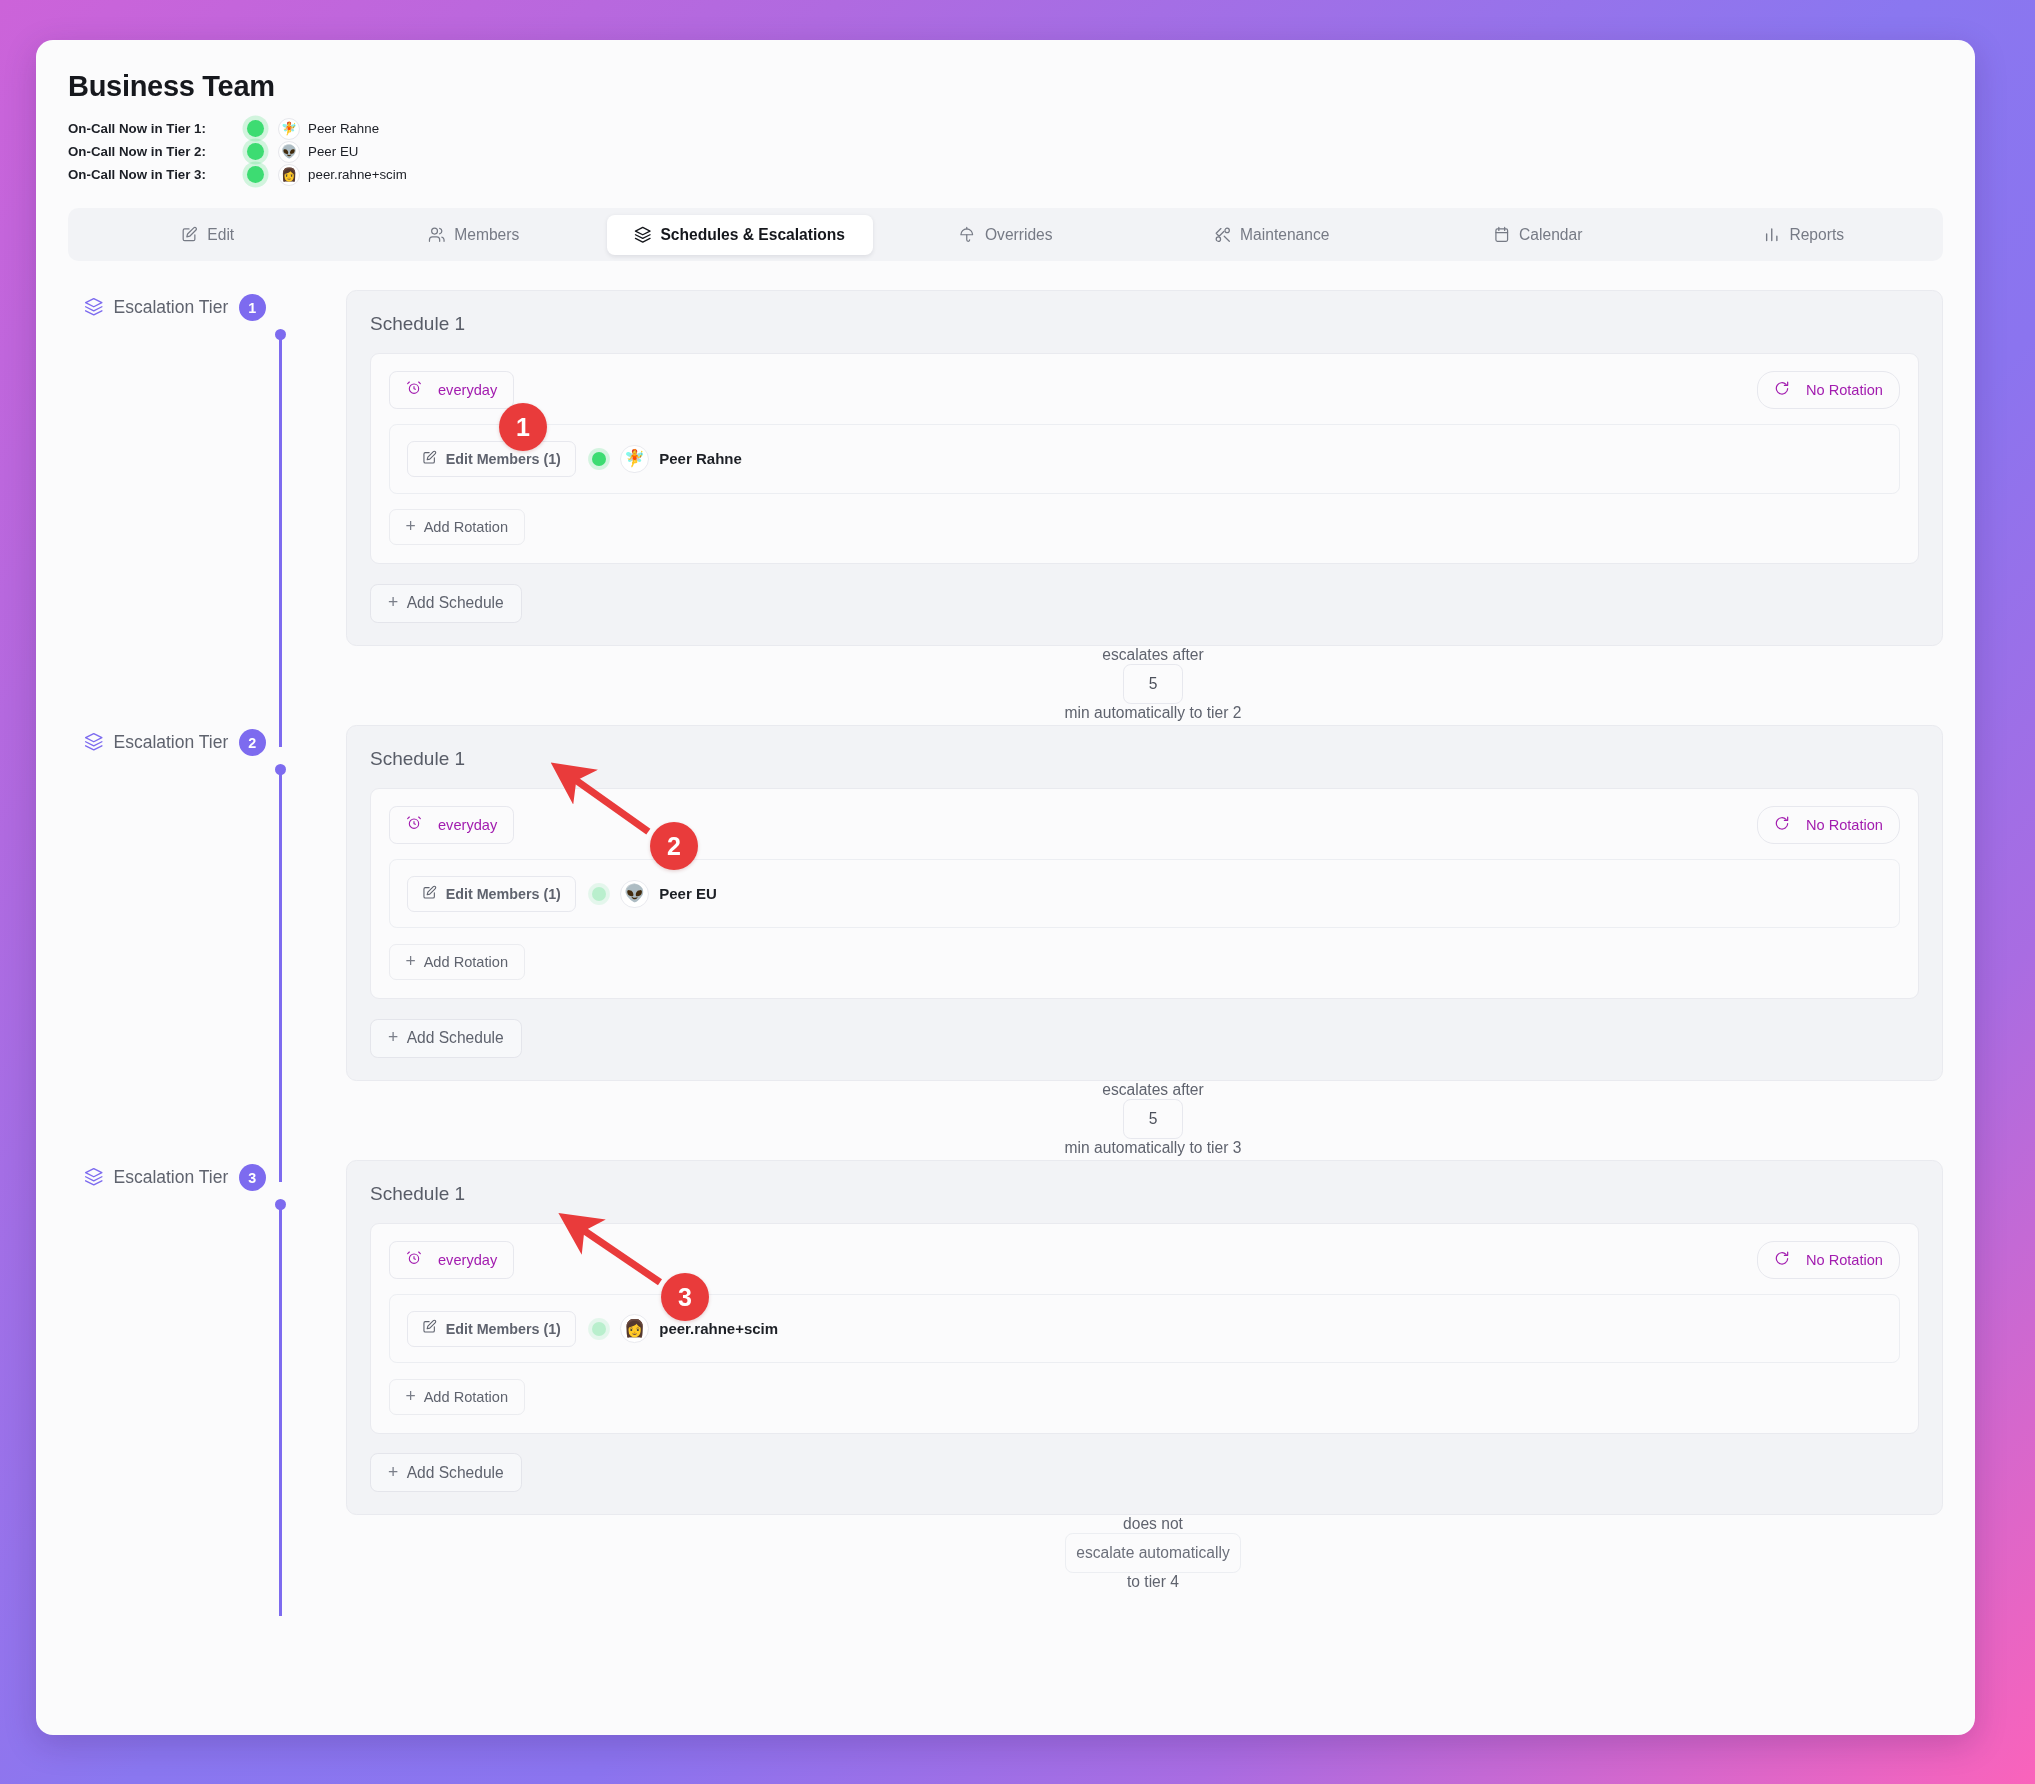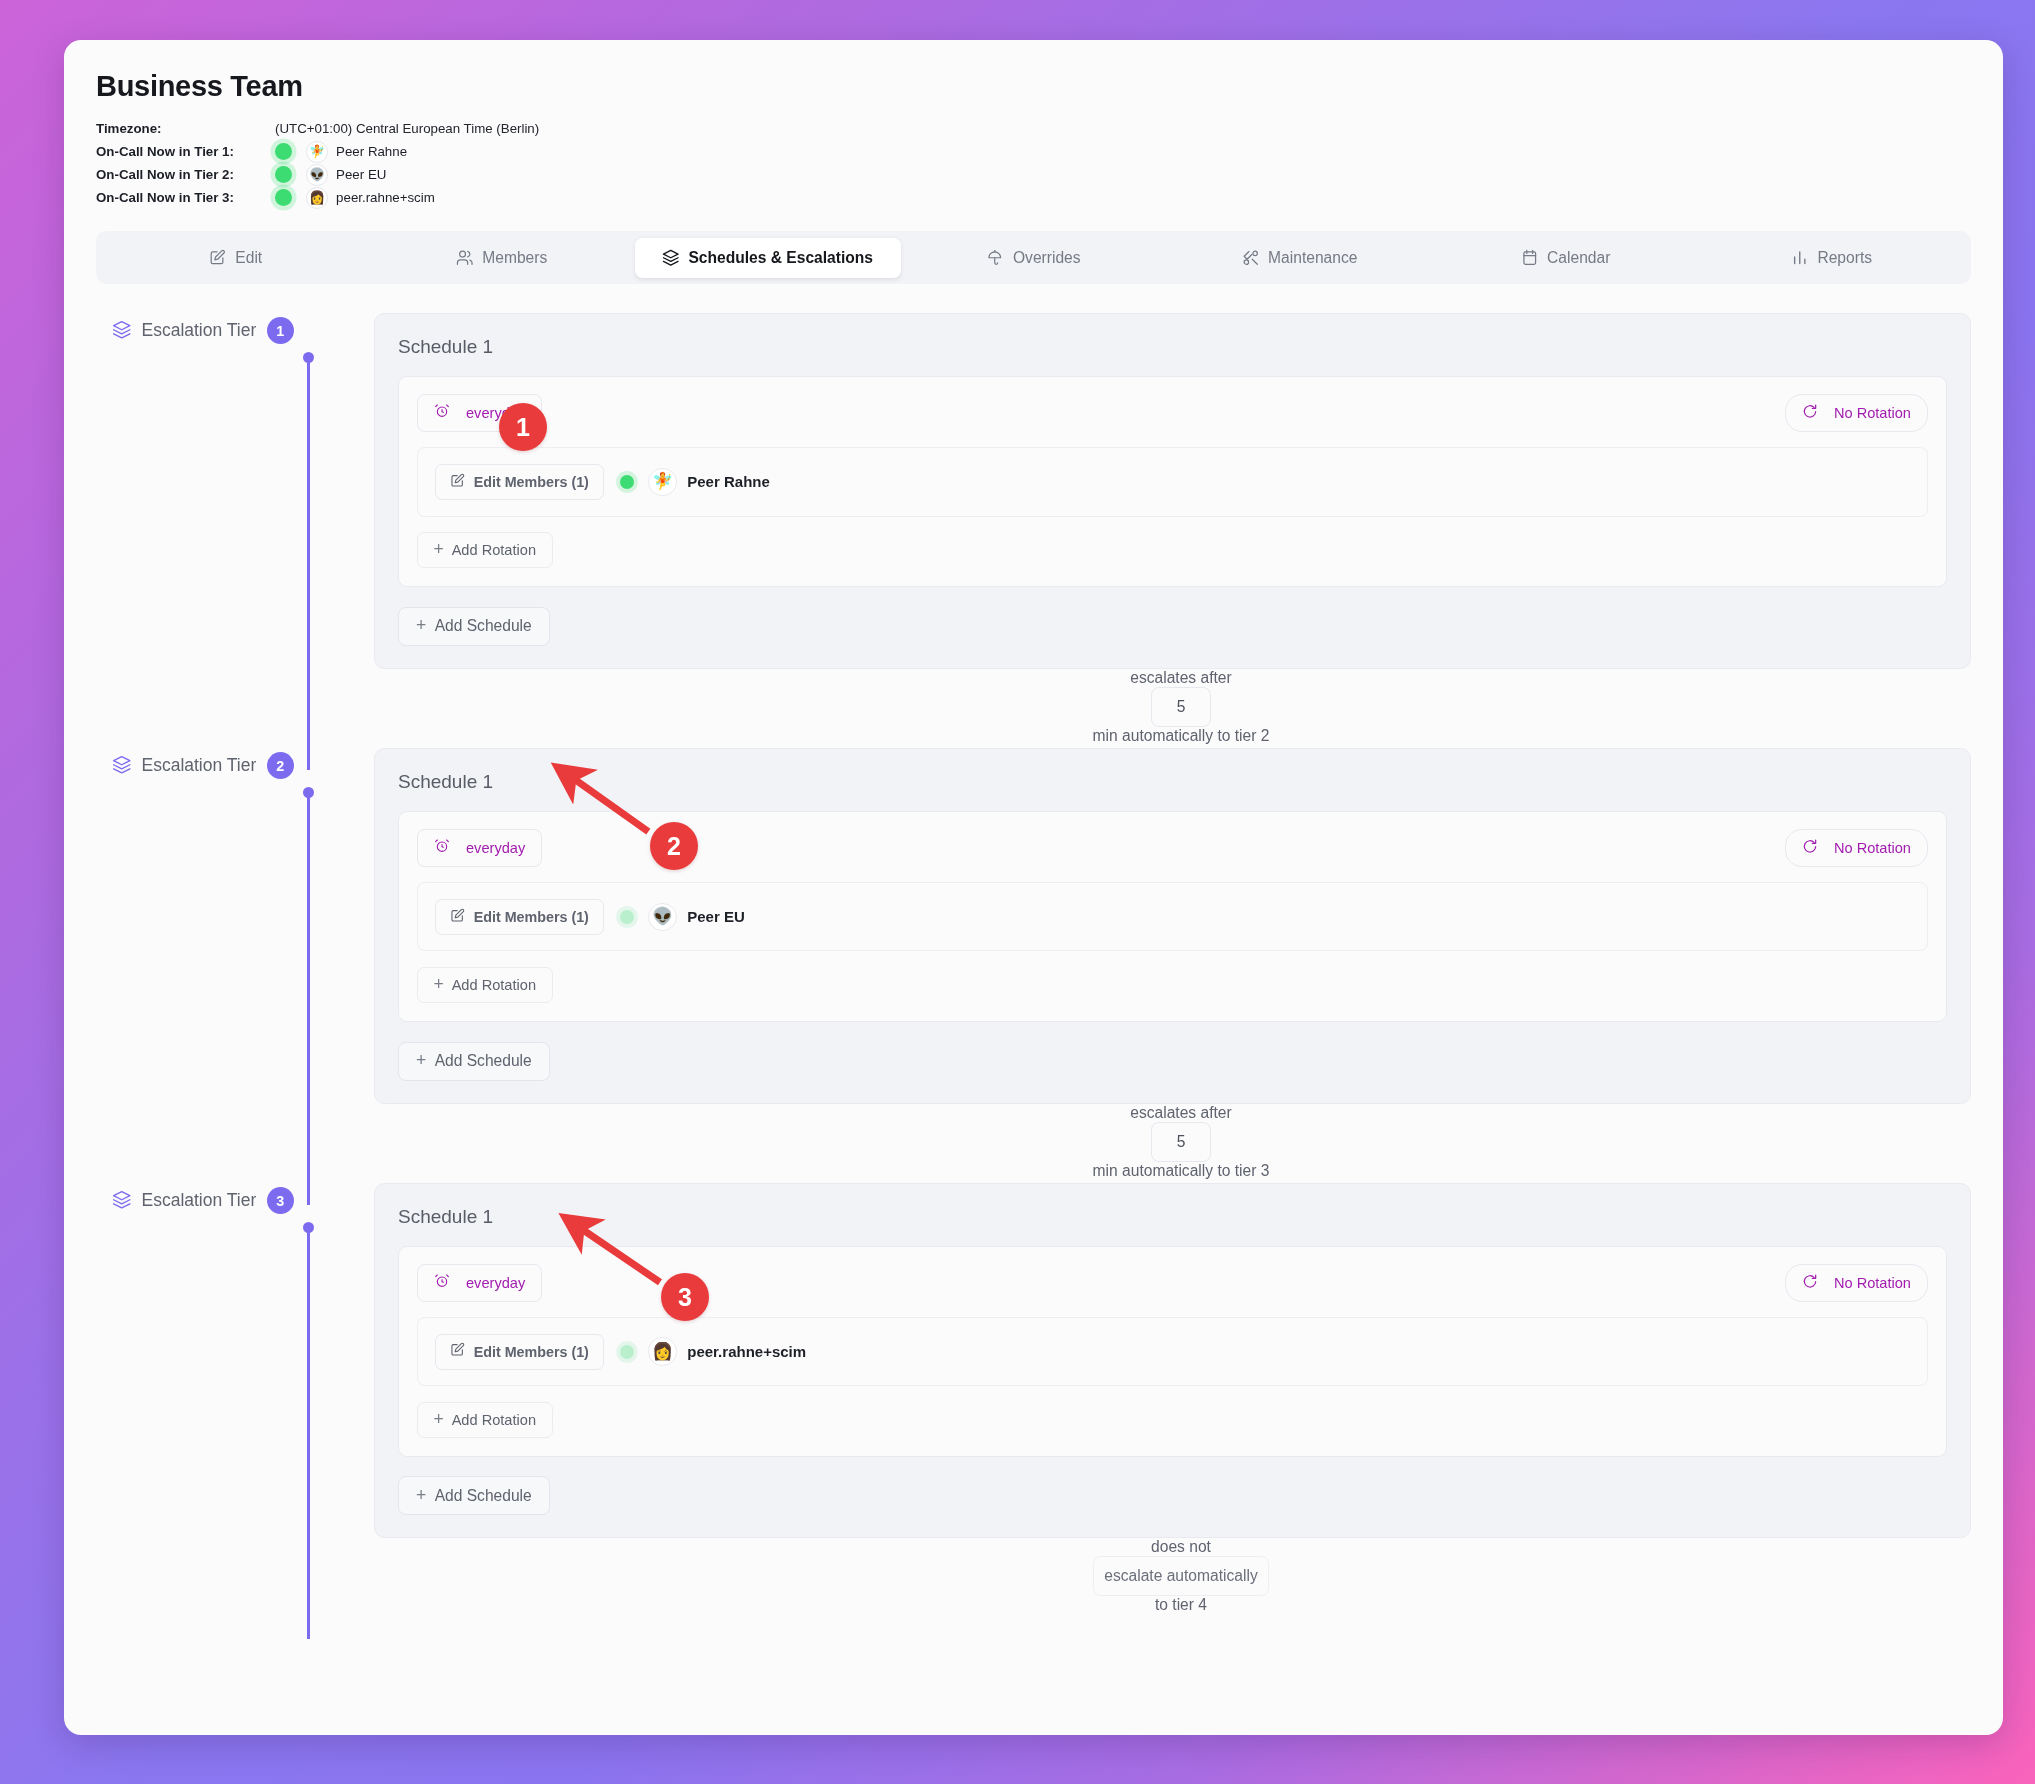--- a/index.html
+++ b/index.html
@@ -11,21 +11,21 @@
   }
   body {
     background: linear-gradient(135deg, #cc63d9 0%, #b06ae0 22%, #8a77f0 50%, #8b74ef 62%, #a96ce2 78%, #fa63bb 100%);
     background-attachment: fixed;
     position: relative;
     overflow: hidden;
   }
   
   .app-card {
     position: absolute;
-    left: 64px;
+    left: 36px;
     top: 40px;
     width: 1939px;
     height: 1695px;
     background: #fbfbfc;
     border-radius: 17px;
     box-shadow: 0 9px 32px rgba(60,20,90,0.22);
     overflow: hidden;
   }
   
   .hdr { padding: 30px 0 0 32px; }
@@ -320,24 +320,20 @@
 </style>
 </head>
 <body>
 
 <div class="app-card">
 
   <div class="hdr">
     <div class="team-title">Business Team</div>
 
     <div class="meta">
-      <div class="meta-row">
-        <div class="meta-label">Timezone:</div>
-        <div class="meta-value">(UTC+01:00) Central European Time (Berlin)</div>
-      </div>
 
       <div class="meta-row">
         <div class="meta-label">On-Call Now in Tier 1:</div>
         <div class="status-dot"></div>
         <div class="avatar">🧚</div>
         <div class="meta-name">Peer Rahne</div>
       </div>
 
       <div class="meta-row">
         <div class="meta-label">On-Call Now in Tier 2:</div>

